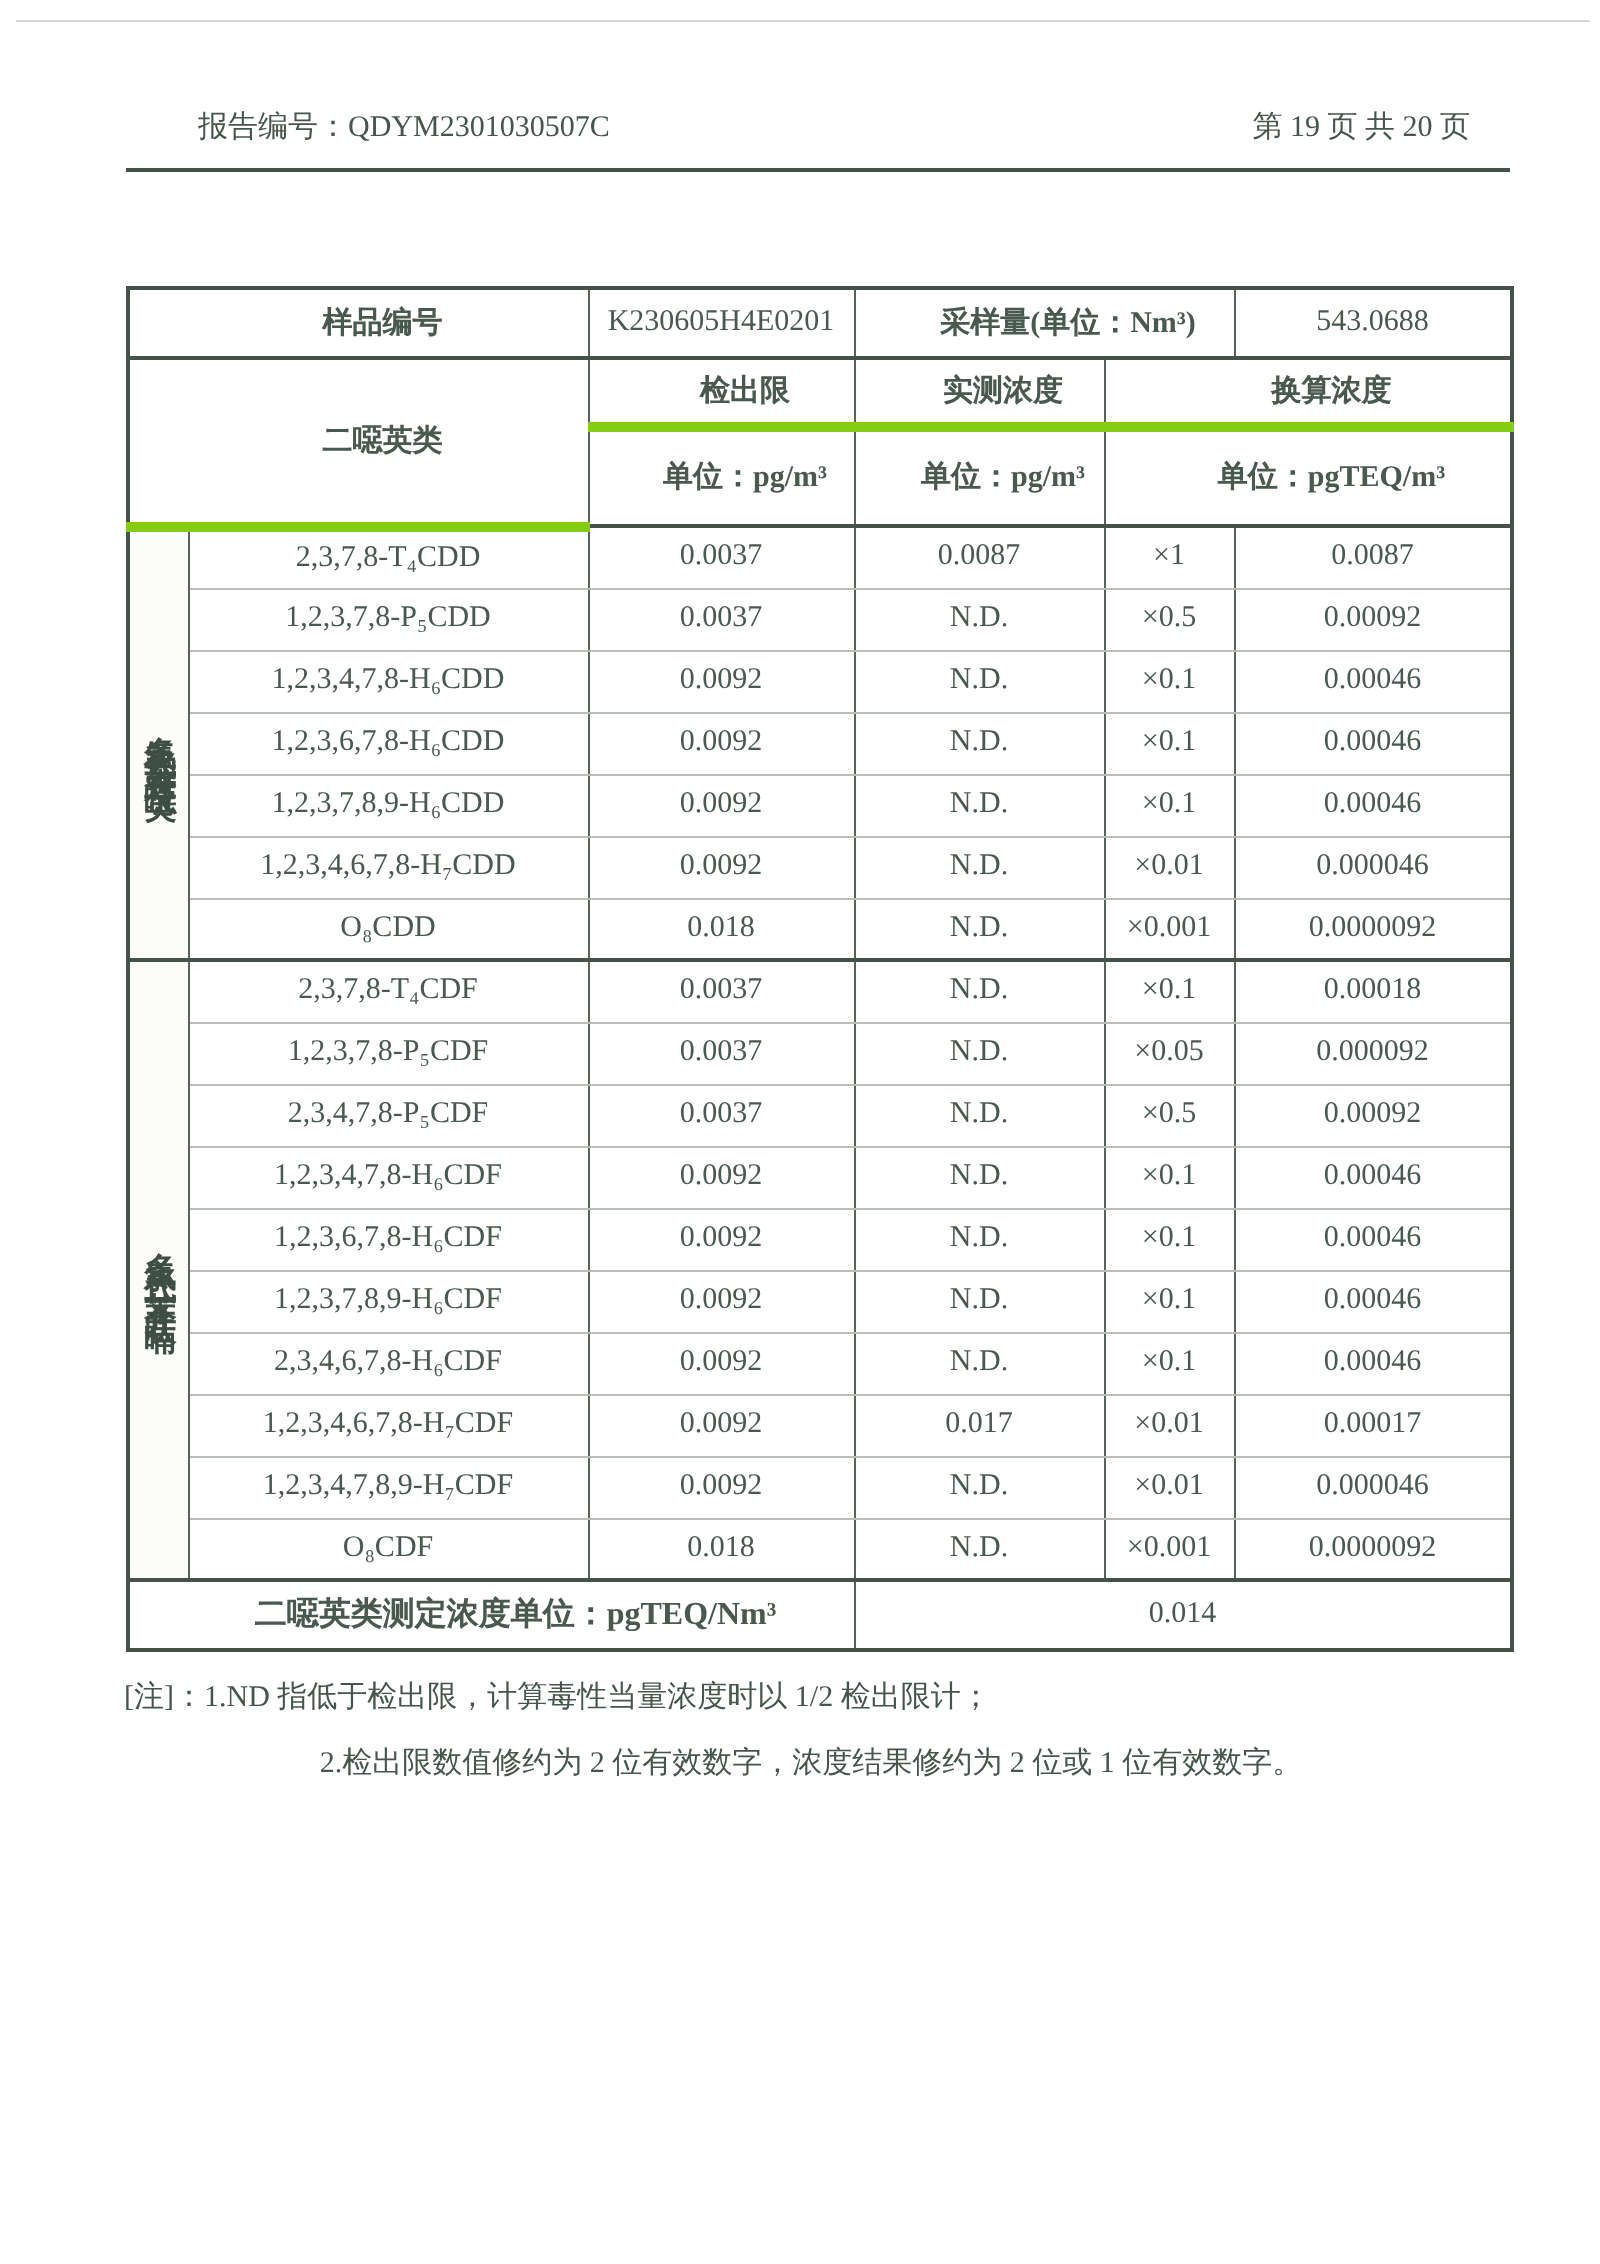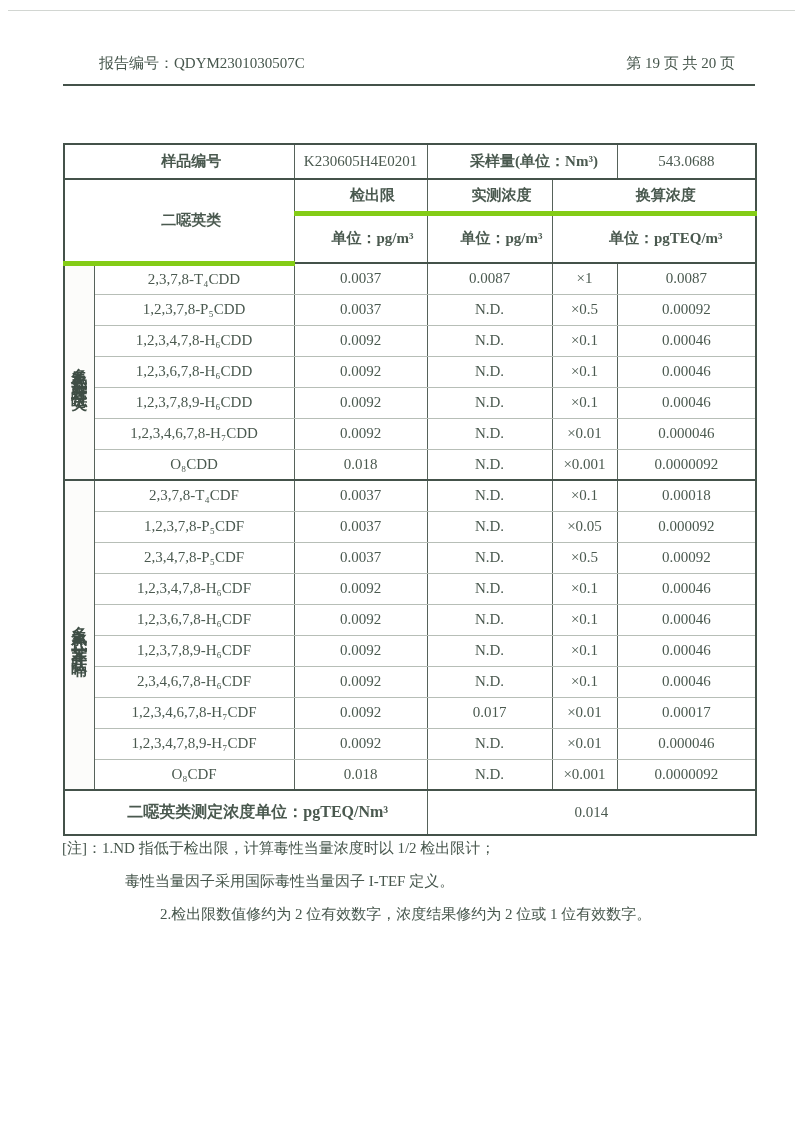--- a/index.html
+++ b/index.html
@@ -31,21 +31,21 @@
   table.results td {
     border-left:1px solid #56625a; border-right:1px solid #56625a;
     border-top:1px solid #b7beb7; border-bottom:1px solid #b7beb7;
     text-align:center; vertical-align:middle;
     font-size:15px; color:#4a594f; overflow:hidden; white-space:nowrap;
   }
   tr.r-sample { height:35px; }
   tr.r-h2 { height:34px; }
   tr.r-h3 { height:50px; }
   tbody.data tr { height:31px; }
-  tr.r-footer { height:45px;margin-top:36px; }
+  tr.r-footer { height:35px;margin-top:36px; }
 
   tr.r-sample td, tr.r-h2 td, tr.r-h3 td {
     border-top:1px solid #56625a; border-bottom:5px solid #84cc16;
   }
   tr.r-sample td { border-bottom:2px solid #44524a; }
   tr.r-h3 td { border-bottom:2px solid #44524a; }
   tr.group-start td { border-top:2px solid #44524a; }
   tr.r-footer td { border-top:2px solid #44524a; }
 
   .bold { font-weight:bold; color:#3f4e45;padding-left:24px; }
@@ -231,16 +231,15 @@
     <tbody>
       <tr class="r-footer">
         <td colspan="3" class="bold" style="font-size:16px">二噁英类测定浓度单位：pgTEQ/Nm³</td>
         <td colspan="3">0.014</td>
       </tr>
     </tbody>
   </table>
 
   <div class="notes">
       <div class="note-line note-0">[注]：1.ND 指低于检出限，计算毒性当量浓度时以 1/2 检出限计；</div>
-      <div class="note-line note-1">毒性当量因子采用国际毒性当量因子 I-TEF 定义。</div>
       <div class="note-line note-2">2.检出限数值修约为 2 位有效数字，浓度结果修约为 2 位或 1 位有效数字。</div>
     </div>
 </div>
 
 </body></html>

